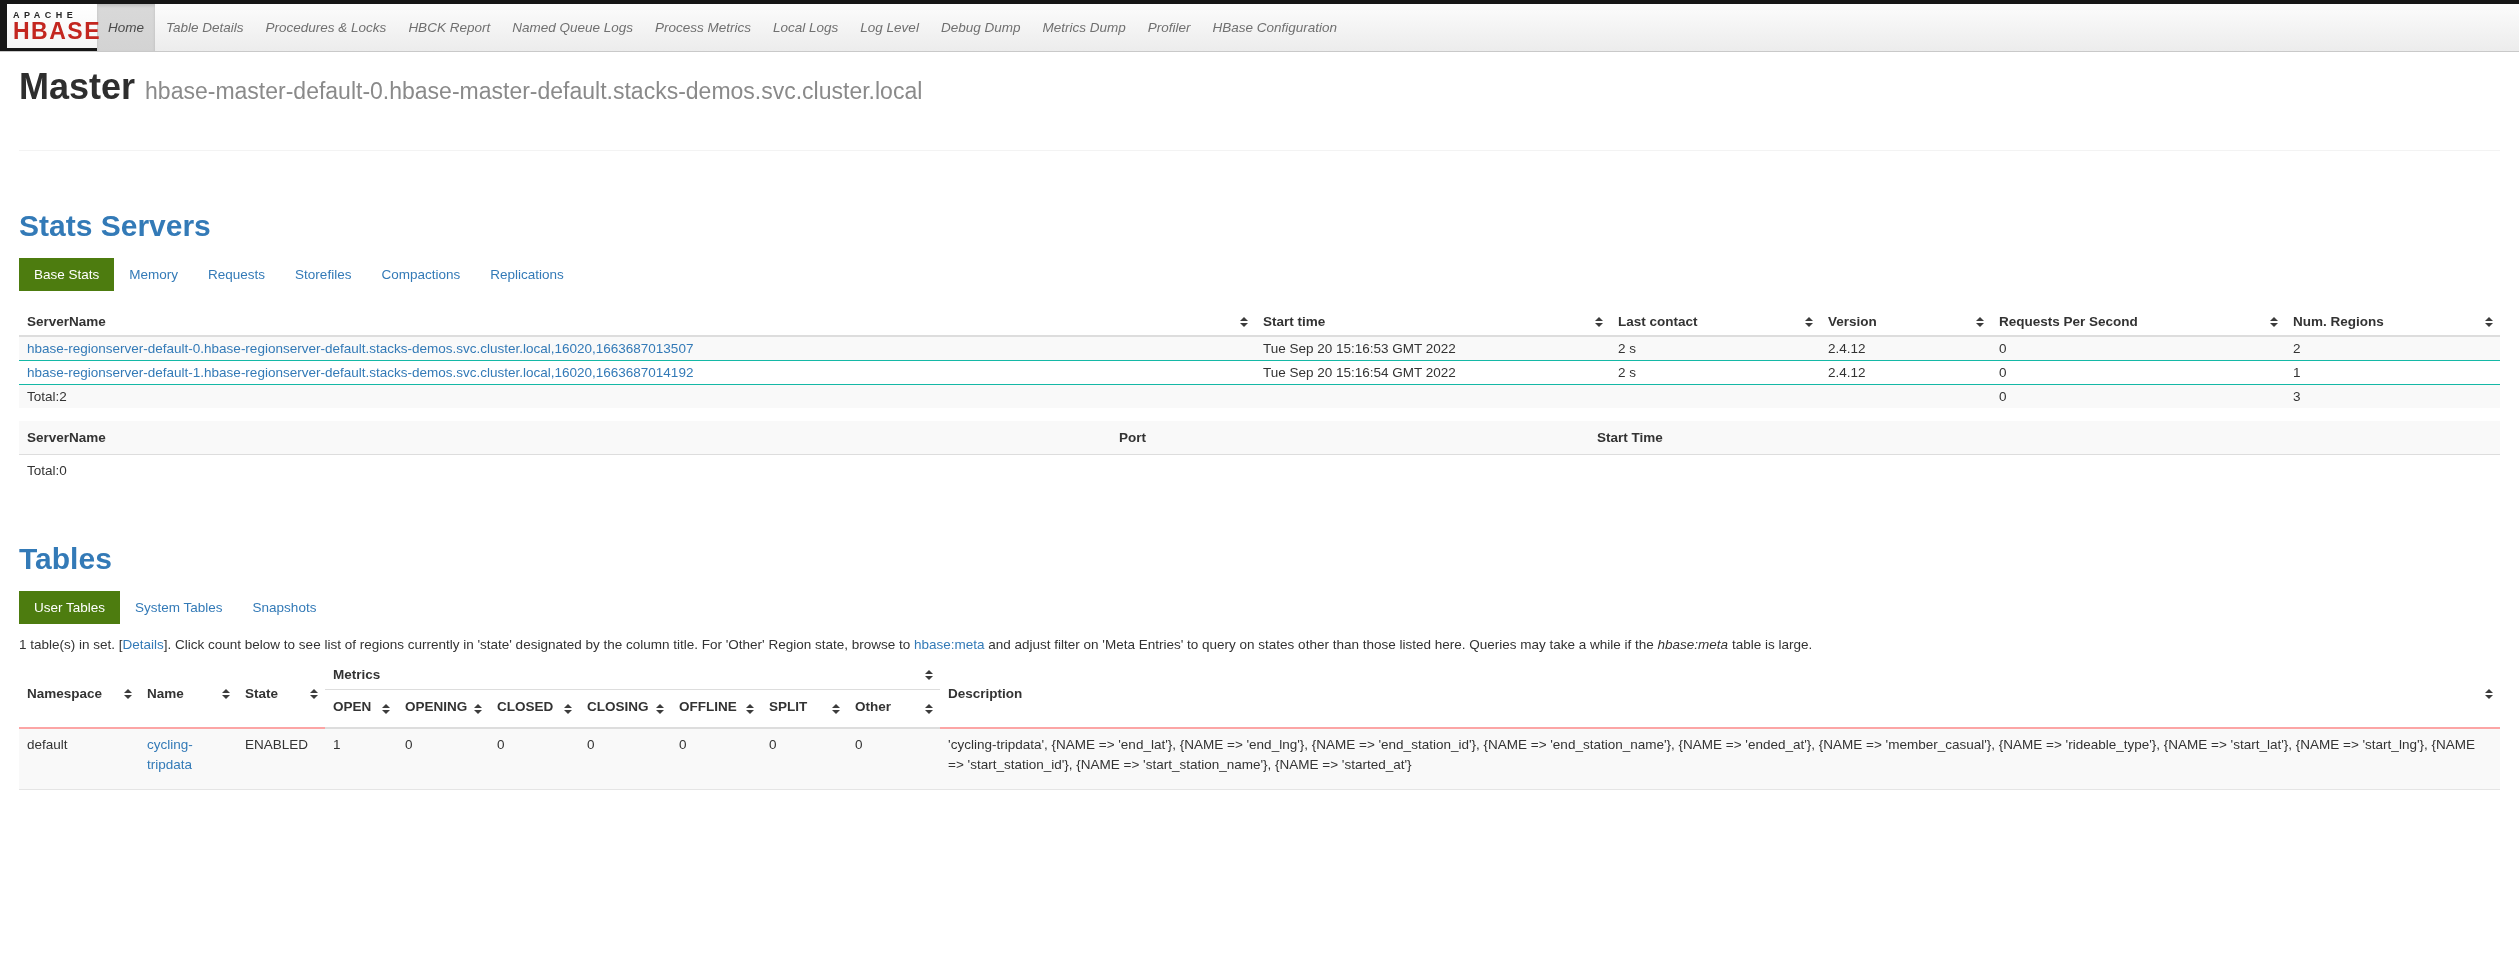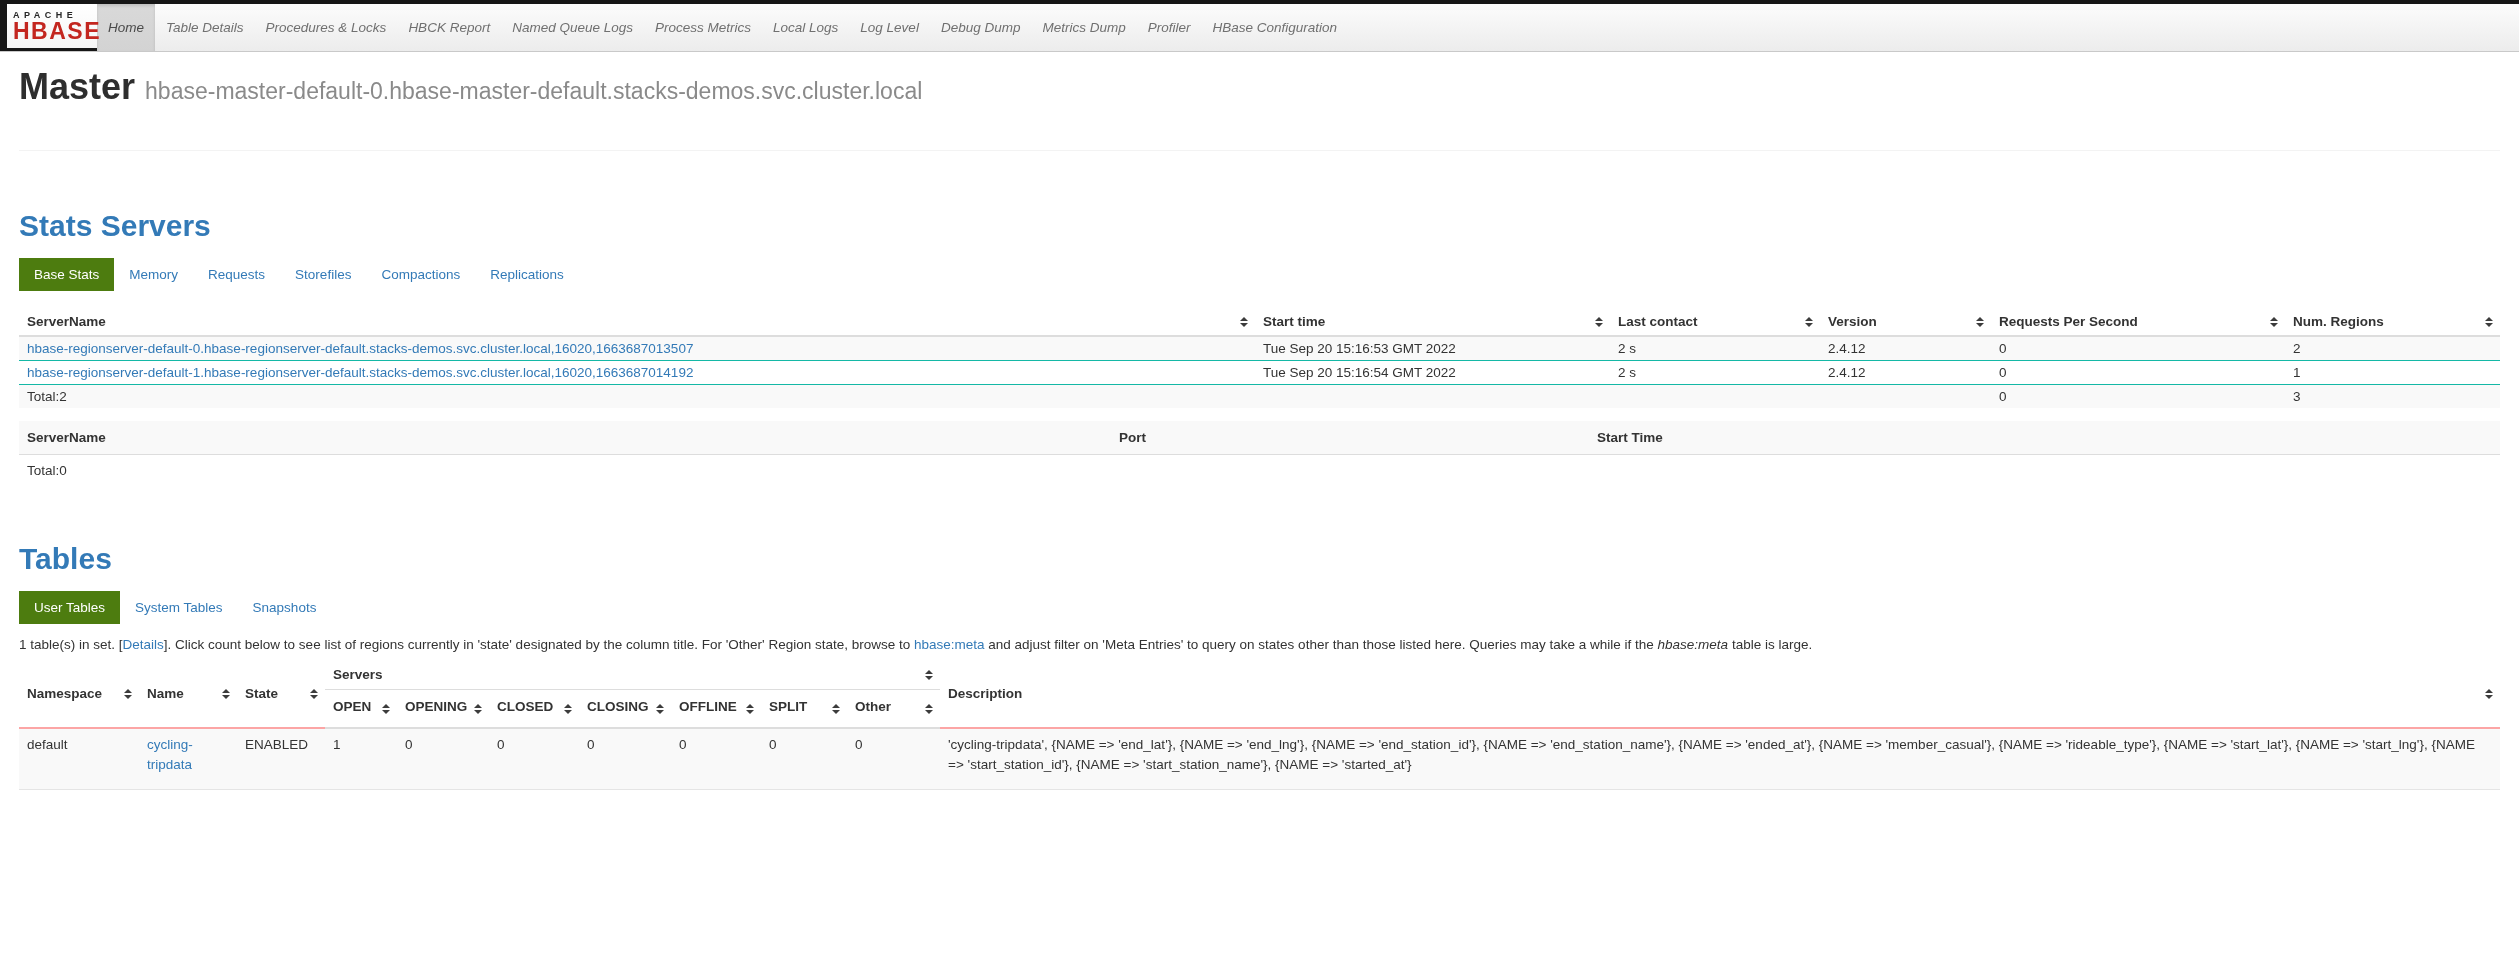--- a/index.html
+++ b/index.html
@@ -208,21 +208,21 @@
       <col style="width:90px">
         <col style="width:86px">
         <col style="width:93px">
       <col style="width:1560px">
     </colgroup>
     <thead>
       <tr>
         <th rowspan="2" class="sortable gh rspan"><span>Namespace</span><span class="sort"></span></th>
         <th rowspan="2" class="sortable gh rspan"><span>Name</span><span class="sort"></span></th>
         <th rowspan="2" class="sortable gh rspan"><span>State</span><span class="sort"></span></th>
-        <th colspan="7" class="sortable gh regions-group"><span>Servers</span><span class="sort"></span></th>
+        <th colspan="7" class="sortable gh regions-group"><span>Metrics</span><span class="sort"></span></th>
         <th rowspan="2" class="sortable gh rspan"><span>Description</span><span class="sort"></span></th>
       </tr>
       <tr>
         <th class="sortable sub"><span>OPEN</span><span class="sort"></span></th>
         <th class="sortable sub"><span>OPENING</span><span class="sort"></span></th>
         <th class="sortable sub"><span>CLOSED</span><span class="sort"></span></th>
         <th class="sortable sub"><span>CLOSING</span><span class="sort"></span></th>
         <th class="sortable sub"><span>OFFLINE</span><span class="sort"></span></th>
         <th class="sortable sub"><span>SPLIT</span><span class="sort"></span></th>
         <th class="sortable sub"><span>Other</span><span class="sort"></span></th>

